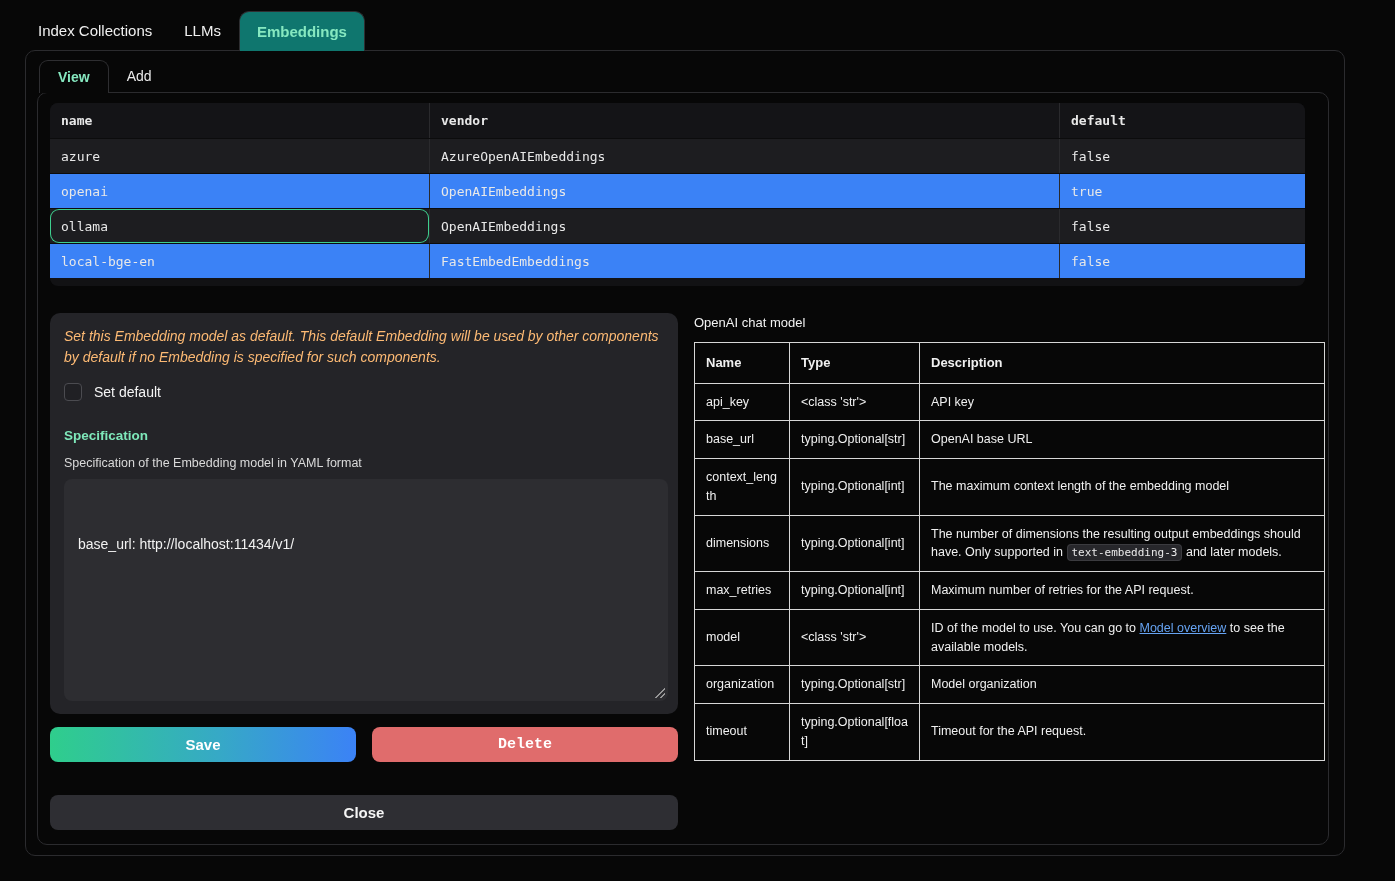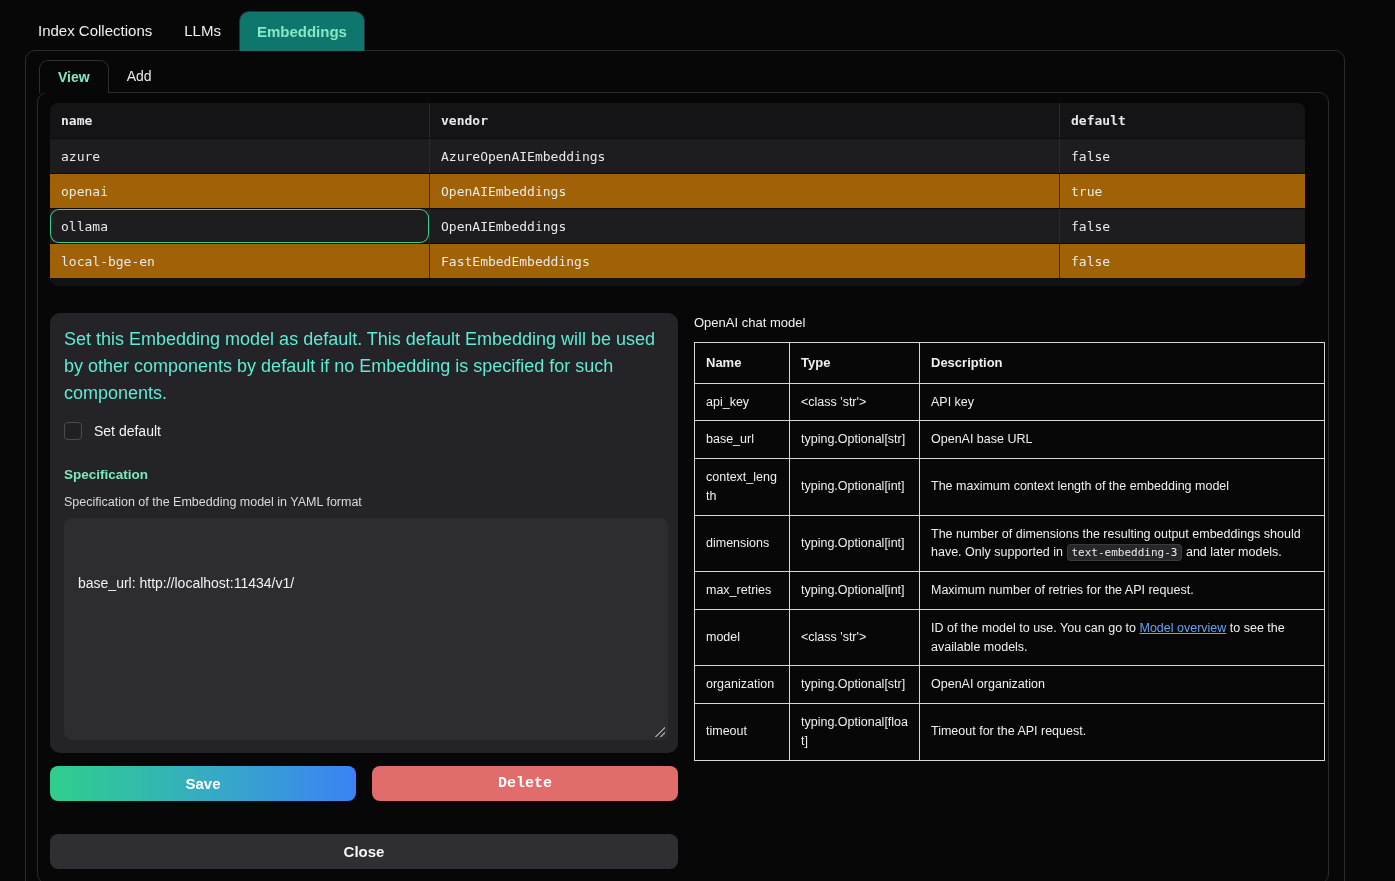--- a/index.html
+++ b/index.html
@@ -27,33 +27,33 @@
   .inner-panel { border:1px solid #2b2b2e; border-radius:10px; margin:0 15px 0 11px;
                  padding:10px 8px 14px 12px; position:relative; z-index:1; min-height:727px; background:#070707; }
 
   
   .emb-table { width:1255px; background:#121214; border-radius:8px; overflow:hidden; padding-bottom:8px;
                font-family:"DejaVu Sans Mono", monospace; font-size:13px; }
   .erow { display:grid; grid-template-columns:379px 630px 1fr; height:35px; }
   .erow + .erow { border-top:1px solid #0c0c0d; }
   .ehead { background:#141417; font-weight:bold; color:#ffffff; }
   .erow.light { background:#1d1d20; }
-  .erow.dark  { background:#a16207; }
+  .erow.dark  { background:#3b82f6; }
   .ecell { display:flex; align-items:center; padding-left:11px; color:#e8e8e8; overflow:hidden; white-space:nowrap; }
   .ecell + .ecell { border-left:1px solid #2a2a2d; }
   .erow.selected .ecell:first-child { box-shadow:inset 0 0 0 1px #3ecf8e; border-radius:9px; }
 
   
   .content-row { display:flex; gap:16px; margin-top:27px; align-items:flex-start; }
   .left-col { width:628px; flex:0 0 628px; }
   .right-col { flex:1; min-width:0; }
 
   
   .default-panel { background:#242428; border-radius:10px; padding:13px 14px 13px 14px; }
-  .panel-desc { font-size:18px; line-height:1.5; color:#5eead4; max-width:600px; }
+  .panel-desc { font-size:14px; line-height:1.5; color:#fdba74; max-width:600px;font-style:italic; }
   .chk-row { display:flex; align-items:center; gap:12px; margin-top:15px; }
   .checkbox { width:18px; height:18px; border:1px solid #4b4b50; border-radius:4px; background:#202024; flex:0 0 18px; }
   .chk-label { font-size:14px; color:#f5f5f5; }
   .spec-heading { margin-top:27px; color:#7ee8ba; font-weight:bold; font-size:13.5px; }
   .spec-caption { margin-top:13px; font-size:12.5px; color:#dadada; }
   .yaml-box { margin-top:9px; height:222px; width:604px; background:#2d2d31; border-radius:8px;
               padding:12px 14px; font-size:14px; line-height:1.55; color:#f2f2f2; position:relative;
               overflow:hidden; white-space:pre-wrap; }
   .squiggle { text-decoration:underline wavy #d84b4b 1px; text-underline-offset:3px; text-decoration-skip-ink:none; }
   .resize-handle { position:absolute; right:3px; bottom:3px; width:12px; height:12px;
@@ -196,21 +196,21 @@
                 <td>Maximum number of retries for the API request.</td>
               </tr>
               <tr>
                 <td>model</td>
                 <td class="t-type">&lt;class 'str'&gt;</td>
                 <td><span>ID of the model to use. You can go to </span><a href="#" class="doc-link">Model overview</a><span> to see the available models.</span></td>
               </tr>
               <tr>
                 <td>organization</td>
                 <td class="t-type">typing.Optional[str]</td>
-                <td>OpenAI organization</td>
+                <td>Model organization</td>
               </tr>
               <tr>
                 <td>timeout</td>
                 <td class="t-type">typing.Optional[float]</td>
                 <td>Timeout for the API request.</td>
               </tr>
             </tbody>
           </table>
         </div>
 

